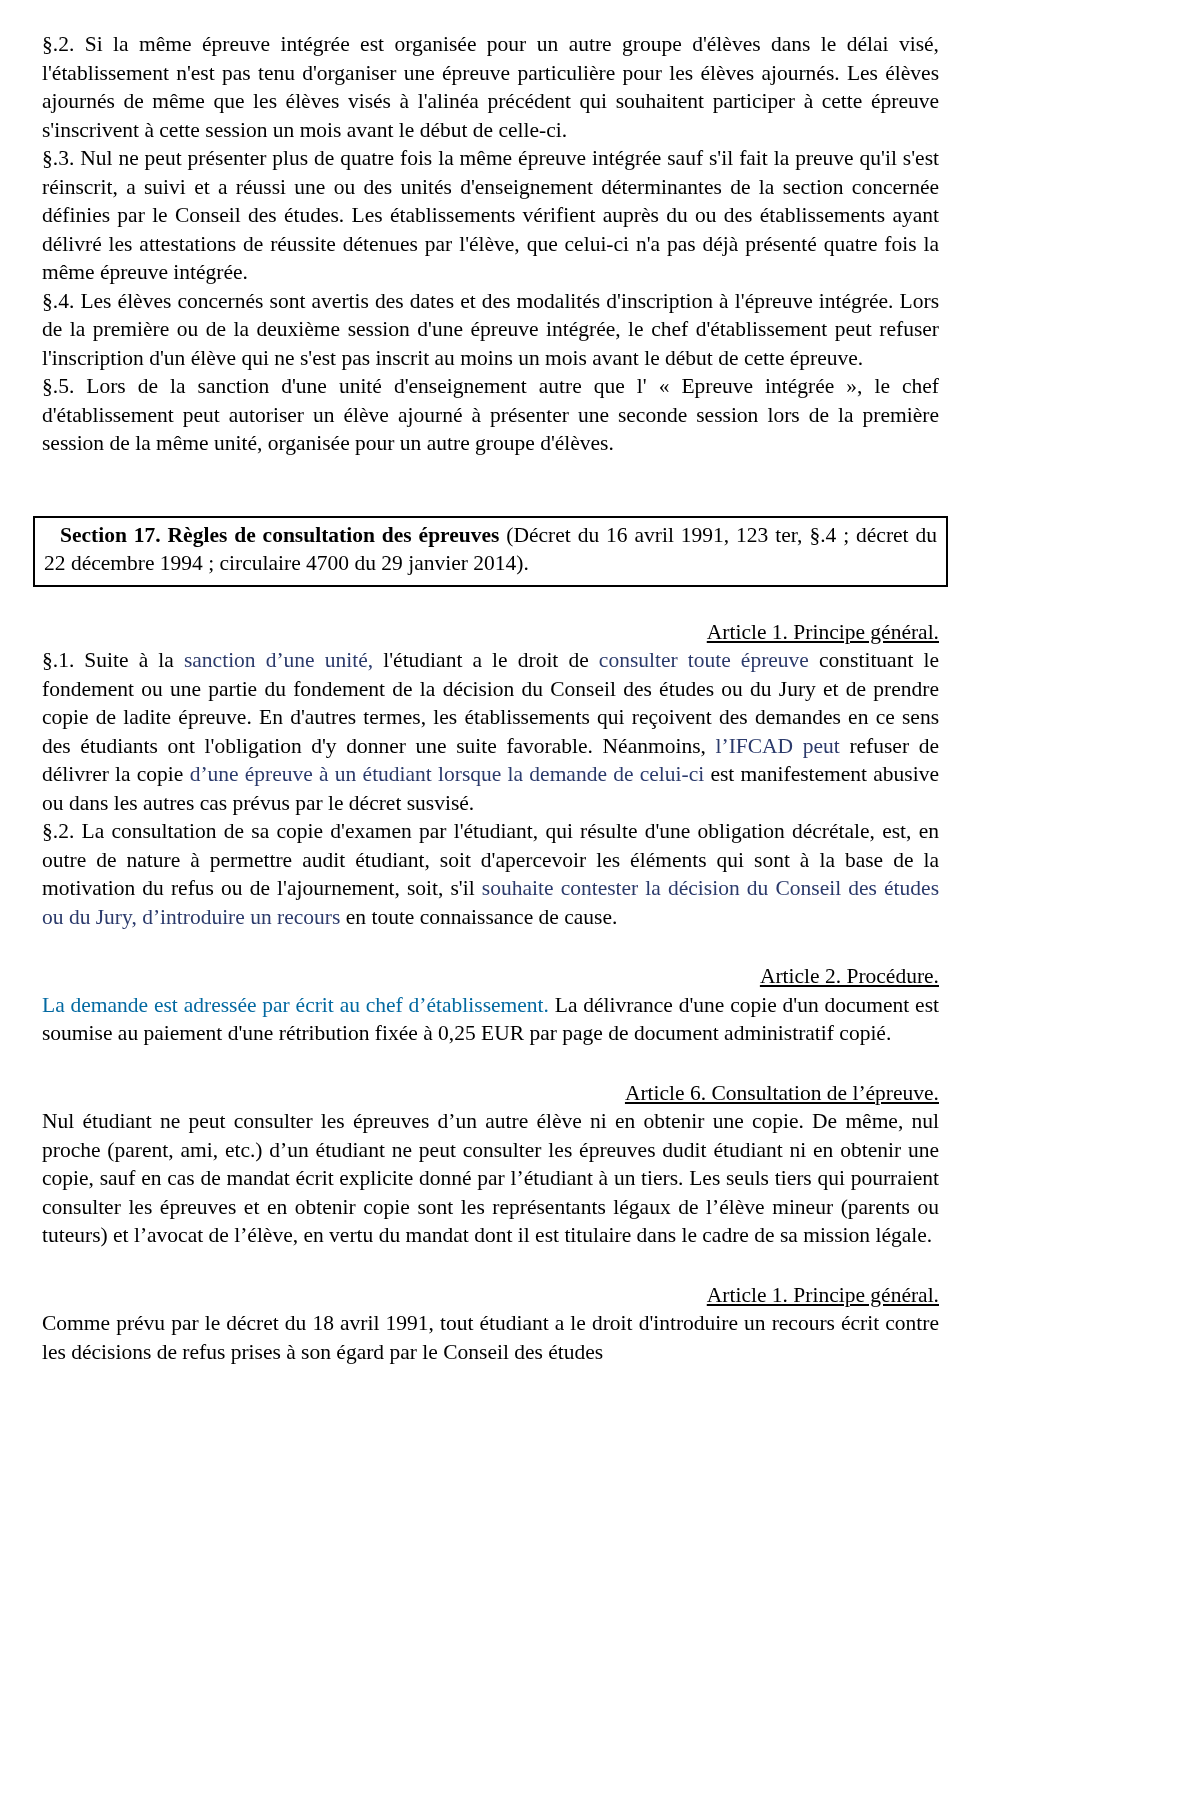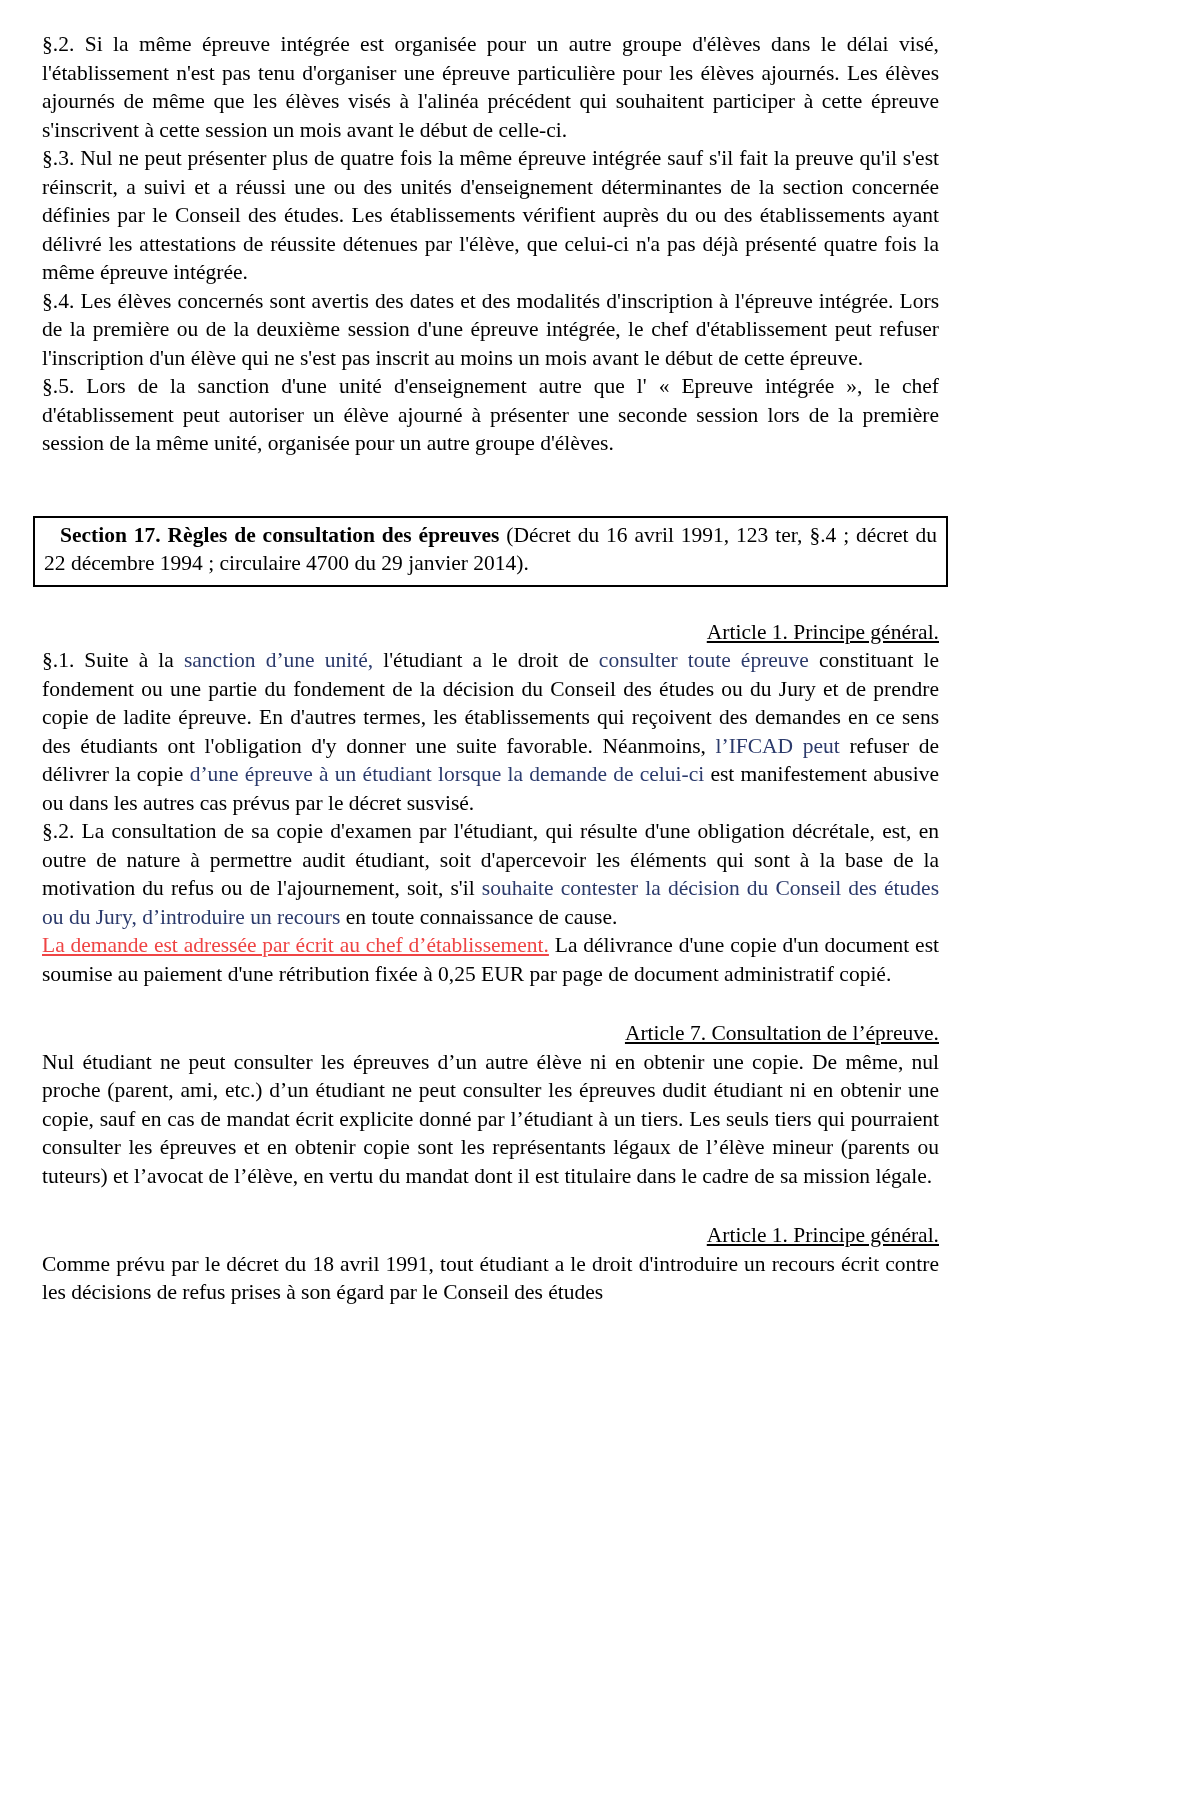--- a/index.html
+++ b/index.html
@@ -54,23 +54,24 @@
     <p class="para"><span>§.3. Nul ne peut présenter plus de quatre fois la même épreuve intégrée sauf s'il fait la preuve qu'il s'est réinscrit, a suivi et a réussi une ou des unités d'enseignement déterminantes de la section concernée définies par le Conseil des études. Les établissements vérifient auprès du ou des établissements ayant délivré les attestations de réussite détenues par l'élève, que celui-ci n'a pas déjà présenté quatre fois la même épreuve intégrée.</span></p>
     <p class="para"><span>§.4. Les élèves concernés sont avertis des dates et des modalités d'inscription à l'épreuve intégrée. Lors de la première ou de la deuxième session d'une épreuve intégrée, le chef d'établissement peut refuser l'inscription d'un élève qui ne s'est pas inscrit au moins un mois avant le début de cette épreuve.</span></p>
     <p class="para"><span>§.5. Lors de la sanction d'une unité d'enseignement autre que l' « Epreuve intégrée », le chef d'établissement peut autoriser un élève ajourné à présenter une seconde session lors de la première session de la même unité, organisée pour un autre groupe d'élèves.</span></p>
 
     <div class="section-box"><span class="box-bold">Section 17. Règles de consultation des épreuves</span><span> (Décret du 16 avril 1991, 123 ter, §.4 ; décret du 22 décembre 1994 ; circulaire 4700 du 29 janvier 2014).</span></div>
 
     <p class="para article-heading">Article 1. Principe général.</p>
     <p class="para"><span>§.1. Suite à la </span><span style="color: rgb(43, 58, 107);">sanction d’une unité,</span><span> l'étudiant a le droit de </span><span style="color: rgb(43, 58, 107);">consulter toute épreuve</span><span> constituant le fondement ou une partie du fondement de la décision du Conseil des études ou du Jury et de prendre copie de ladite épreuve. En d'autres termes, les établissements qui reçoivent des demandes en ce sens des étudiants ont l'obligation d'y donner une suite favorable. Néanmoins, </span><span style="color: rgb(43, 58, 107);">l’IFCAD peut</span><span> refuser de délivrer la copie </span><span style="color: rgb(43, 58, 107);">d’une épreuve à un étudiant lorsque la demande de celui-ci</span><span> est manifestement abusive ou dans les autres cas prévus par le décret susvisé.</span></p>
     <p class="para"><span>§.2. La consultation de sa copie d'examen par l'étudiant, qui résulte d'une obligation décrétale, est, en outre de nature à permettre audit étudiant, soit d'apercevoir les éléments qui sont à la base de la motivation du refus ou de l'ajournement, soit, s'il </span><span style="color: rgb(43, 58, 107);">souhaite contester la décision du Conseil des études ou du Jury, d’introduire un recours</span><span> en toute connaissance de cause.</span></p>
 
-    <p class="para"><span style="color: #ef4444; text-decoration: underline;">La demande est adressée par écrit au chef d’établissement.</span><span> La délivrance d'une copie d'un document est soumise au paiement d'une rétribution fixée à 0,25 EUR par page de document administratif copié.</span></p>
+    <p class="para article-heading">Article 2. Procédure.</p>
+    <p class="para"><span style="color: #0369a1;">La demande est adressée par écrit au chef d’établissement.</span><span> La délivrance d'une copie d'un document est soumise au paiement d'une rétribution fixée à 0,25 EUR par page de document administratif copié.</span></p>
 
-    <p class="para article-heading">Article 7. Consultation de l’épreuve.</p>
+    <p class="para article-heading">Article 6. Consultation de l’épreuve.</p>
     <p class="para"><span>Nul étudiant ne peut consulter les épreuves d’un autre élève ni en obtenir une copie. De même, nul proche (parent, ami, etc.) d’un étudiant ne peut consulter les épreuves dudit étudiant ni en obtenir une copie, sauf en cas de mandat écrit explicite donné par l’étudiant à un tiers. Les seuls tiers qui pourraient consulter les épreuves et en obtenir copie sont les représentants légaux de l’élève mineur (parents ou tuteurs) et l’avocat de l’élève, en vertu du mandat dont il est titulaire dans le cadre de sa mission légale.</span></p>
 
 
     <p class="para article-heading">Article 1. Principe général.</p>
     <p class="para"><span>Comme prévu par le décret du 18 avril 1991, tout étudiant a le droit d'introduire un recours écrit contre les décisions de refus prises à son égard par le Conseil des études</span></p>
 
   </div>
 
   <div class="page-number">11</div>
 </div>

